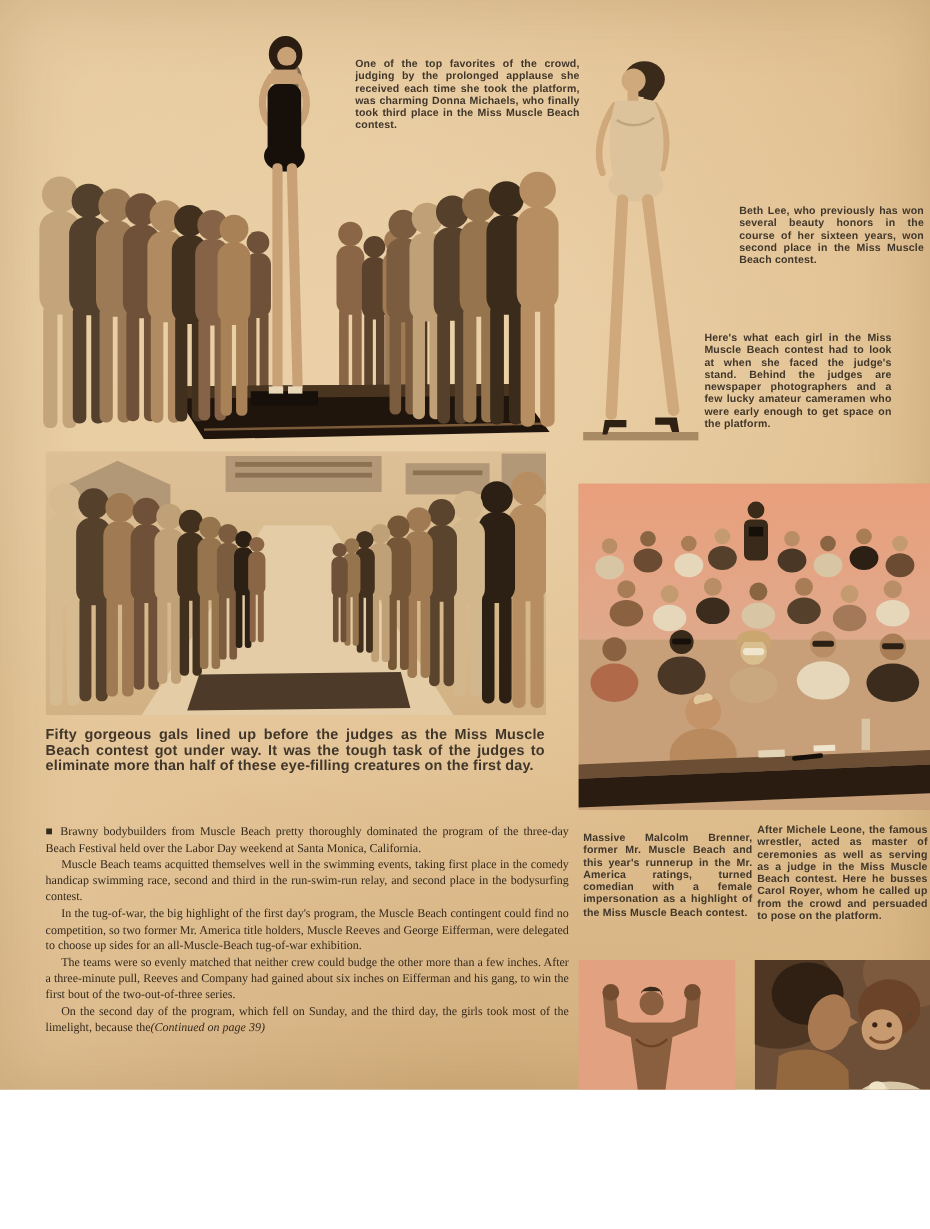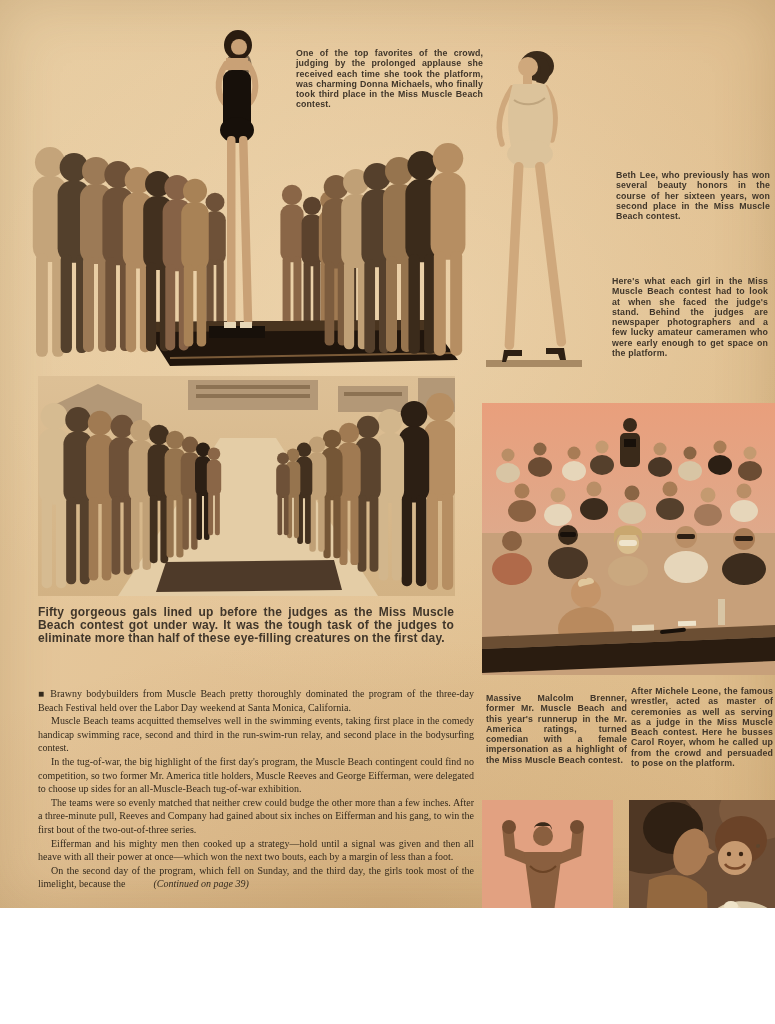--- a/index.html
+++ b/index.html
@@ -23,21 +23,21 @@
   }
   .cap-lineup { font-size:12px; line-height:13px; }
 
   .article {
     position:absolute; left:38px; top:687px; width:436px;
     font-family:"Liberation Serif", serif;
     font-size:10px; line-height:13.6px; text-align:justify; color:#342a1d;
   }
   .article p { text-indent:13px; }
   .article p.first { text-indent:0; }
-  .cont { font-style:italic; margin-left:28px; white-space:nowrap; }
+  .cont { font-style:italic; white-space:nowrap; }
 
   .pageno {
     position:absolute; left:404px; top:966px; width:40px; text-align:right;
     font-family:"Liberation Serif", serif; font-size:12.5px; color:#453a2b;
     letter-spacing:1px;
   }
 
   .ph { position:absolute; display:block; }
   .speck { position:absolute; left:756px; top:844px; width:4px; height:4px;
            background:#5a4630; border-radius:60% 40% 55% 45%; opacity:.8; }
@@ -317,33 +317,32 @@
       <polygon points="94,118 110,118 103,162 99,162" fill="#caa06c"></polygon>
       <ellipse cx="102" cy="112" rx="11" ry="9" fill="#e6d6b8"></ellipse>
       <ellipse cx="102" cy="106" rx="7" ry="5" fill="#efe3c8"></ellipse>
     </g>
   </svg>
 
   <div class="cap" style="left:296px; top:48px; width:187px;">One of the top favorites of the crowd, judging by the prolonged applause she received each time she took the platform, was charming Donna Michaels, who finally took third place in the Miss Muscle Beach contest.</div>
 
   <div class="cap" style="left:616px; top:170px; width:154px;">Beth Lee, who previously has won several beauty honors in the course of her sixteen years, won second place in the Miss Muscle Beach contest.</div>
 
-  <div class="cap" style="left:612px; top:276px; width:156px;">Here's what each girl in the Miss Muscle Beach contest had to look at when she faced the judge's stand. Behind the judges are newspaper photographers and a few lucky amateur cameramen who were early enough to get space on the platform.</div>
+  <div class="cap" style="left:587px; top:276px; width:156px;">Here's what each girl in the Miss Muscle Beach contest had to look at when she faced the judge's stand. Behind the judges are newspaper photographers and a few lucky amateur cameramen who were early enough to get space on the platform.</div>
 
   <div class="cap cap-lineup" style="left:38px; top:606px; width:416px;">Fifty gorgeous gals lined up before the judges as the Miss Muscle Beach contest got under way. It was the tough task of the judges to eliminate more than half of these eye-filling creatures on the first day.</div>
 
   <div class="cap" style="left:486px; top:693px; width:141px;">Massive Malcolm Brenner, former Mr. Muscle Beach and this year's runnerup in the Mr. America ratings, turned comedian with a female impersonation as a highlight of the Miss Muscle Beach contest.</div>
 
   <div class="cap" style="left:631px; top:686px; width:142px;">After Michele Leone, the famous wrestler, acted as master of ceremonies as well as serving as a judge in the Miss Muscle Beach contest. Here he busses Carol Royer, whom he called up from the crowd and persuaded to pose on the platform.</div>
 
   <div class="article">
     <p class="first">■  Brawny bodybuilders from Muscle Beach pretty thoroughly dominated the program of the three-day Beach Festival held over the Labor Day weekend at Santa Monica, California.</p>
     <p>Muscle Beach teams acquitted themselves well in the swimming events, taking first place in the comedy handicap swimming race, second and third in the run-swim-run relay, and second place in the bodysurfing contest.</p>
     <p>In the tug-of-war, the big highlight of the first day's program, the Muscle Beach contingent could find no competition, so two former Mr. America title holders, Muscle Reeves and George Eifferman, were delegated to choose up sides for an all-Muscle-Beach tug-of-war exhibition.</p>
     <p>The teams were so evenly matched that neither crew could budge the other more than a few inches. After a three-minute pull, Reeves and Company had gained about six inches on Eifferman and his gang, to win the first bout of the two-out-of-three series.</p>
-    <p>Eifferman and his mighty men then cooked up a strategy—hold until a signal was given and then all heave with all their power at once—which won the next two bouts, each by a margin of less than a foot.</p>
     <p><span>On the second day of the program, which fell on Sunday, and the third day, the girls took most of the limelight, because the</span><em class="cont">(Continued on page 39)</em></p>
   </div>
 
   <div class="pageno">13</div>
 
   <div class="speck"></div>
 </div>
 
 </body></html>

